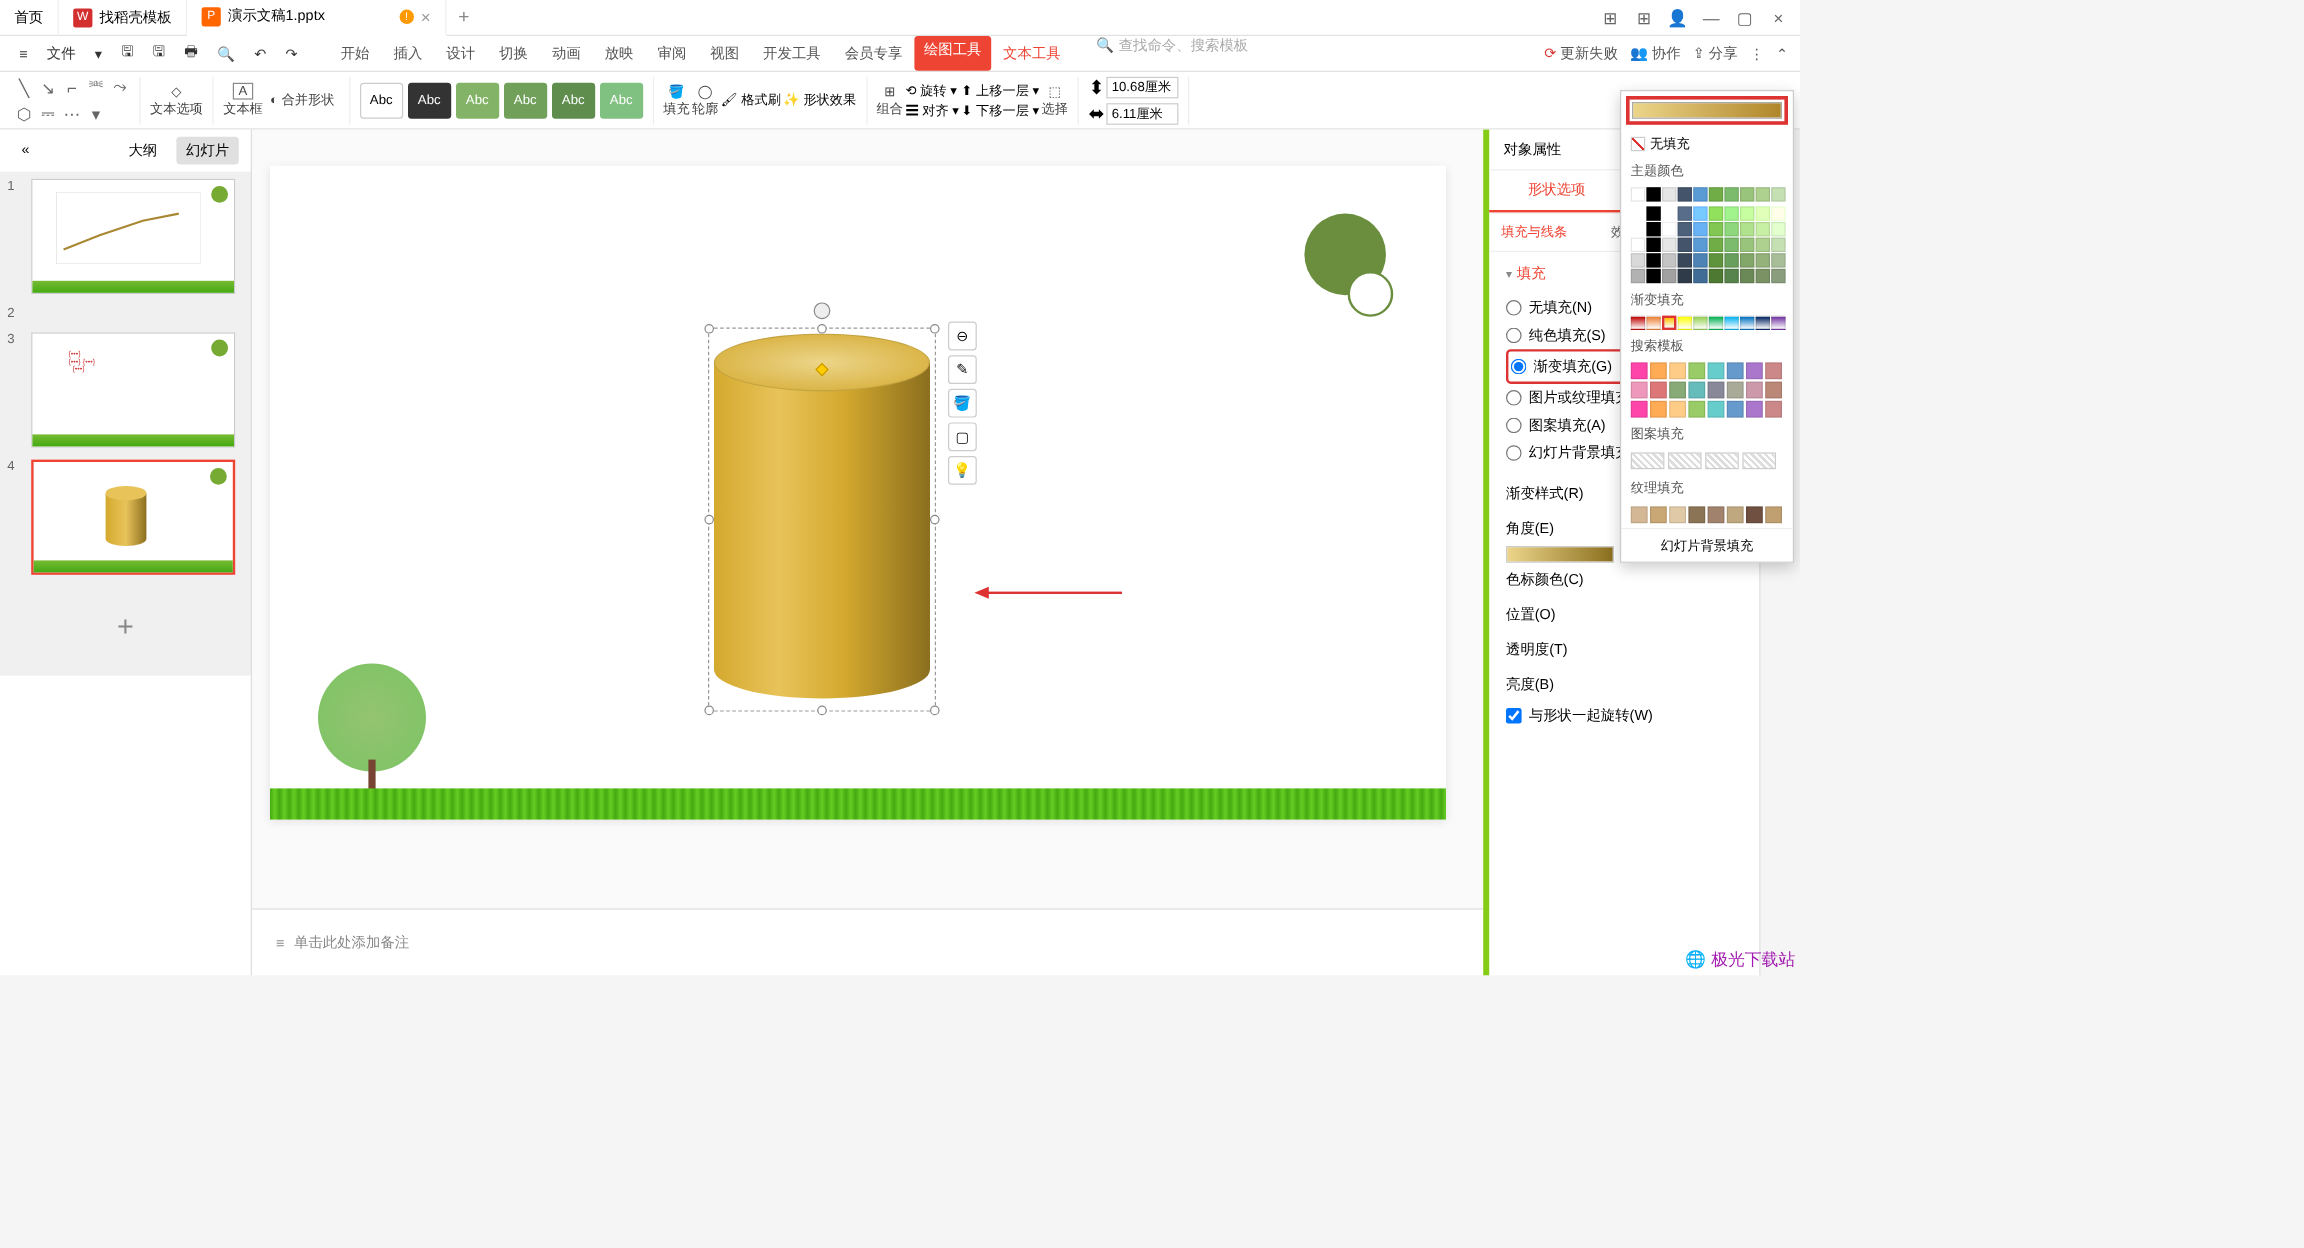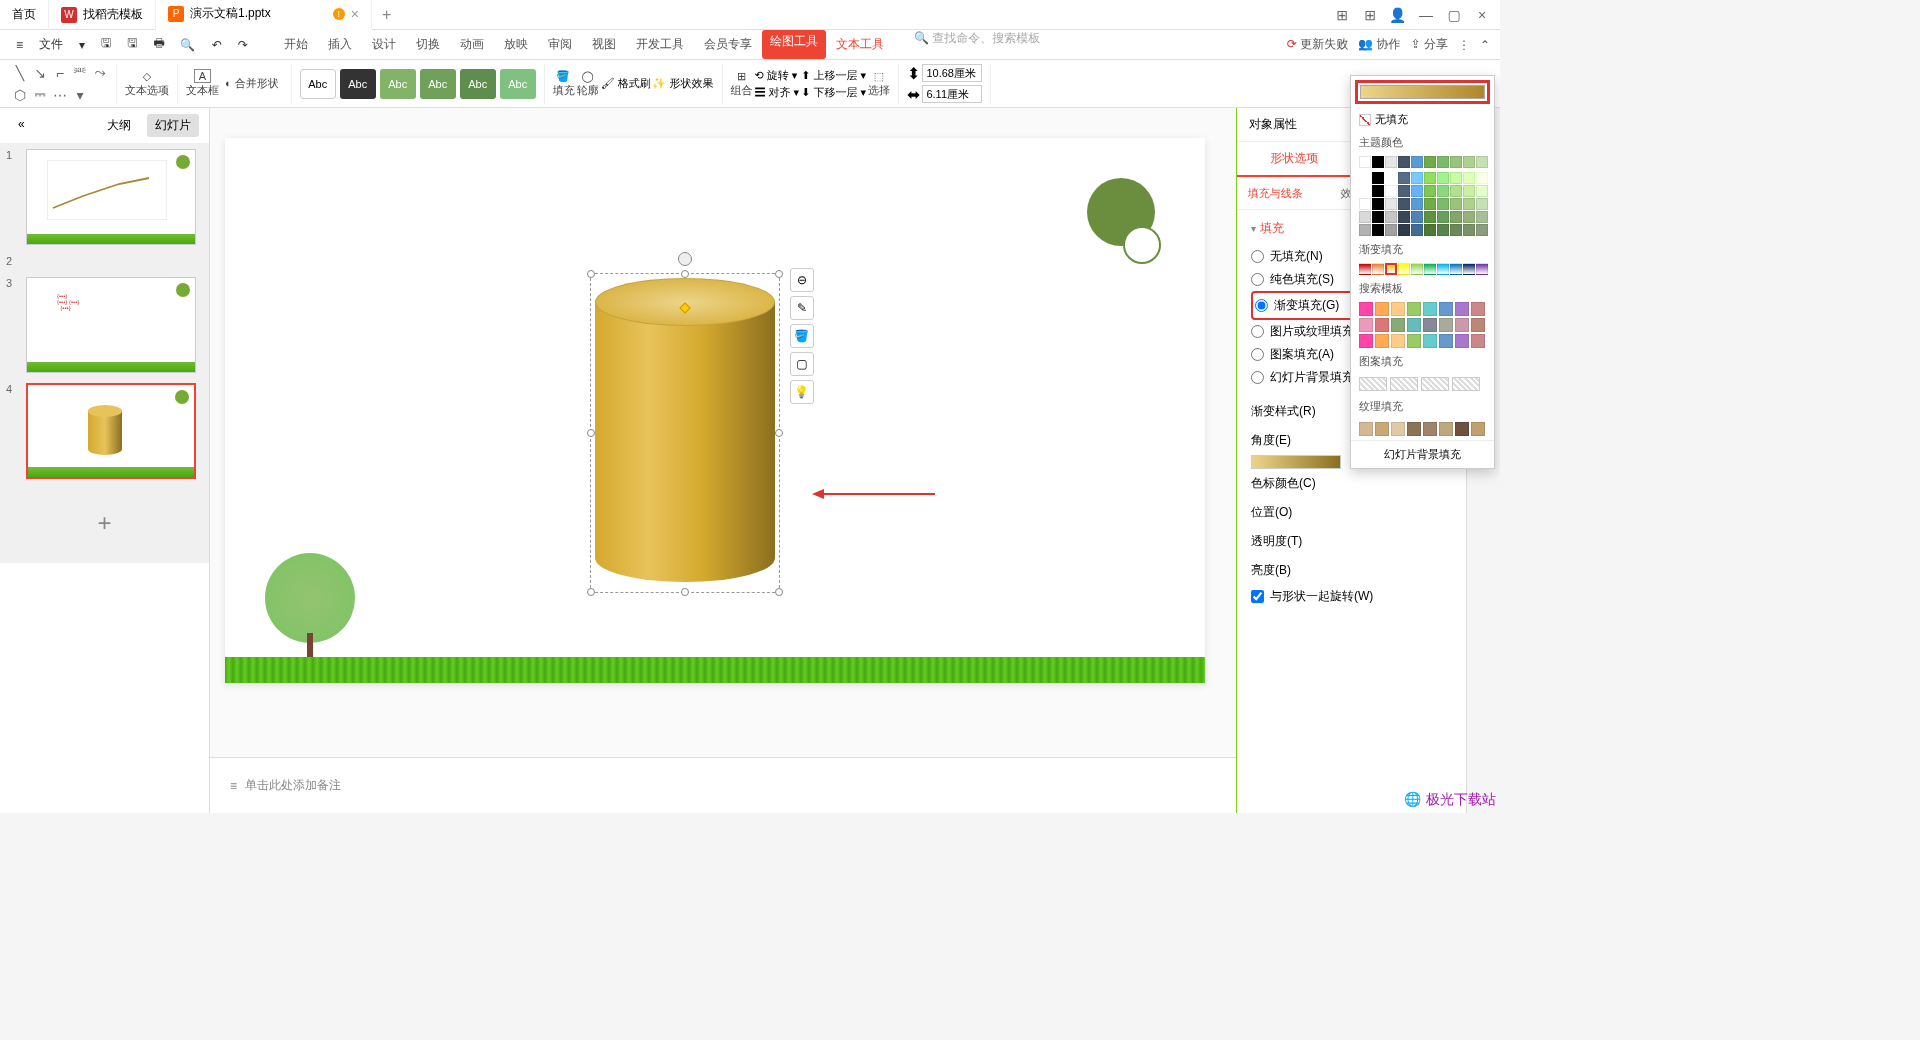--- a/index.html
+++ b/index.html
@@ -74,21 +74,21 @@
 .tree-foliage { width: 90px; height: 90px; background: radial-gradient(#6a3, #4a2); border-radius: 50%; opacity: 0.7; position: absolute; top: 0; }
 .tree-trunk { width: 6px; height: 40px; background: #743; position: absolute; bottom: 0; left: 42px; }
 .main-grass { position: absolute; bottom: 0; left: 0; right: 0; height: 26px; background: repeating-linear-gradient(90deg, #4a1, #6c2 4px, #4a1 8px); }
 .red-arrow { position: absolute; top: 355px; left: 590px; width: 120px; height: 2px; background: #d33; }
 .red-arrow::before { content: ''; position: absolute; left: -8px; top: -4px; border: 5px solid transparent; border-right: 12px solid #d33; }
 
 
 .notes { position: absolute; bottom: 0; left: 0; right: 0; height: 56px; background: #fff; border-top: 1px solid #ddd; padding: 18px 20px; font-size: 12px; color: #888; display: flex; align-items: center; gap: 8px; }
 
 
-.prop-panel { width: 230px; background: #fff; border-left: 1px solid #84cc16; padding: 0; font-size: 12px; position: relative; }
+.prop-panel { width: 230px; background: #fff; border-left: 5px solid #84cc16; padding: 0; font-size: 12px; position: relative; }
 .prop-header { padding: 8px 12px; border-bottom: 1px solid #eee; display: flex; justify-content: space-between; }
 .prop-tabs { display: flex; border-bottom: 1px solid #eee; }
 .prop-tab { flex: 1; text-align: center; padding: 8px 0; font-size: 12px; }
 .prop-tab.active { color: #e43; border-bottom: 2px solid #e43; }
 .prop-subtabs { display: flex; border-bottom: 1px solid #eee; }
 .prop-subtab { flex: 1; text-align: center; padding: 8px 0; font-size: 11px; color: #666; }
 .prop-subtab.active { color: #e43; }
 .prop-section { padding: 10px 14px; }
 .prop-title { color: #e43; font-size: 12px; margin-bottom: 8px; }
 .radio-row { display: flex; align-items: center; gap: 6px; font-size: 12px; padding: 3px 0; }

